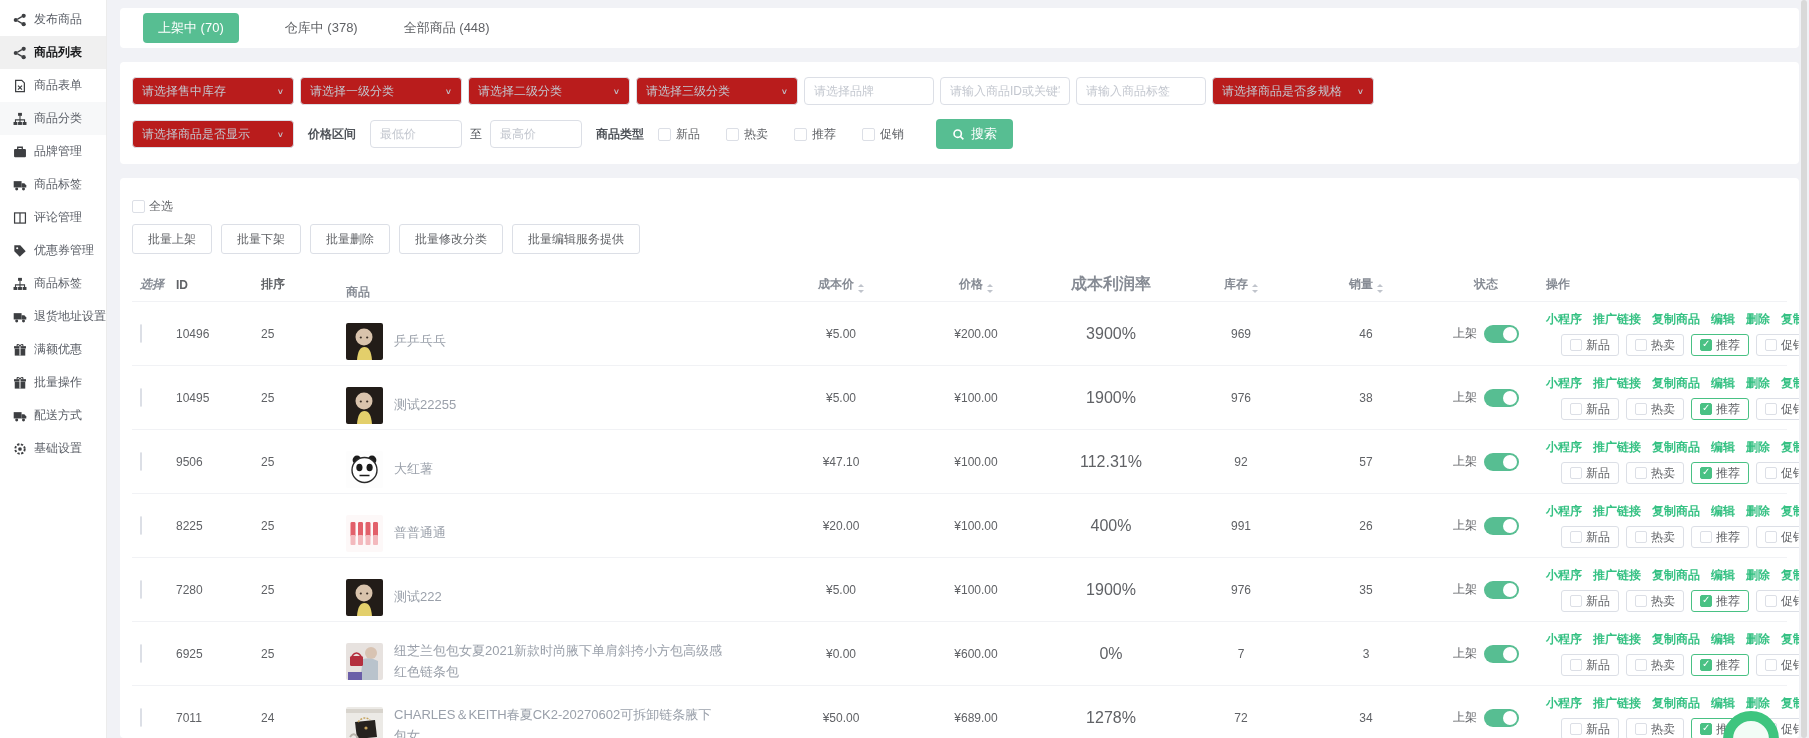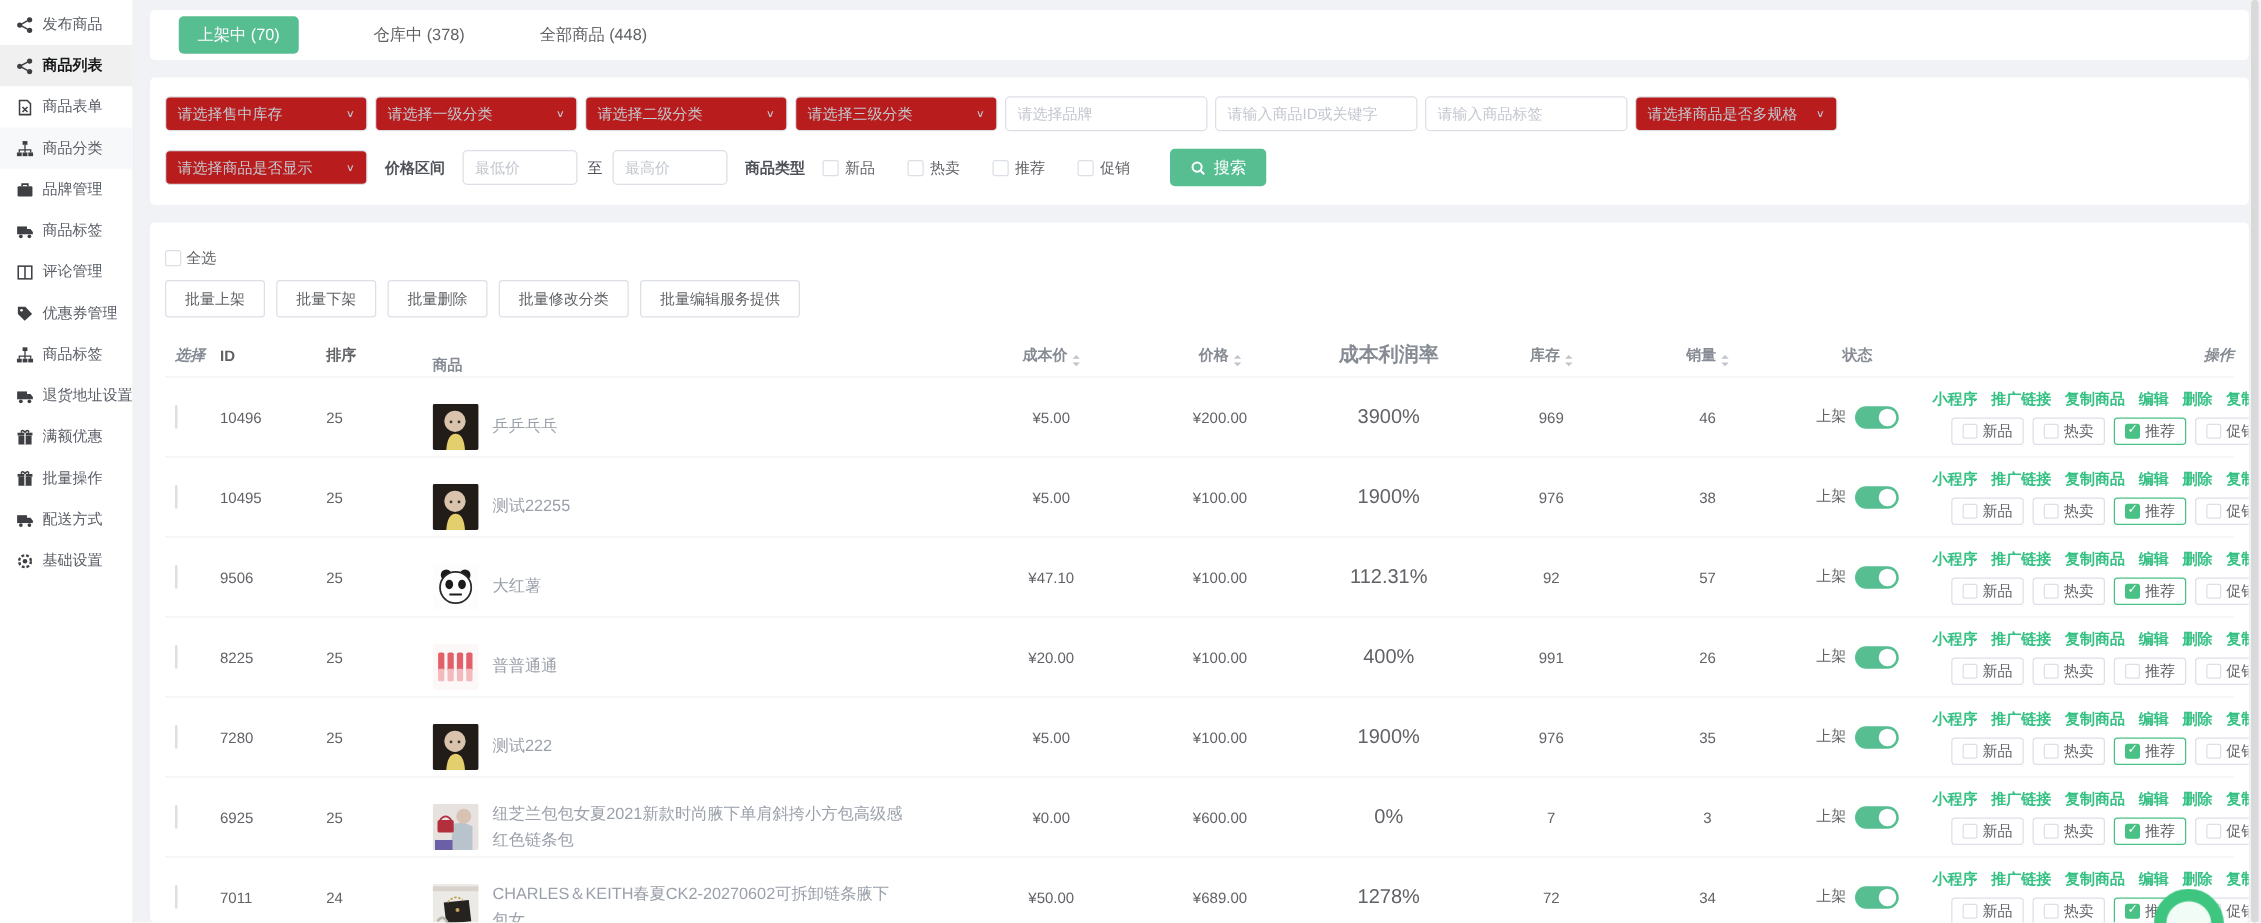--- a/index.html
+++ b/index.html
@@ -13,30 +13,30 @@
   
   .sidebar { width:107px; background:#fff; border-right:1px solid #ececec; padding-top:3px; flex-shrink:0; z-index:2; }
   .side-item { height:33px; display:flex; align-items:center; padding-left:13px; gap:7px; font-size:12px; color:#5a5e66; cursor:pointer; white-space:nowrap; }
   .side-item .ico { width:14px; height:14px; display:inline-flex; color:#3d3f42; flex-shrink:0; }
   .side-item .ico svg { width:14px; height:14px; fill:currentColor; }
   .side-item.active { background:#f0f0f0; font-weight:bold; color:#17181a; }
   .side-item.subtle { background:#f7f8f9; }
   
   .main { flex:1; padding:8px 10px 0 13px; display:flex; flex-direction:column; gap:14px; min-width:0; }
   .card { background:#fff; border-radius:4px; }
-  .tabs-card { height:40px; display:flex; align-items:center; padding-left:23px; gap:60px; flex-shrink:0; }
+  .tabs-card { height:40px; display:flex; align-items:center; padding-left:23px; gap:46px; flex-shrink:0; }
   .tab { font-size:13px; color:#606266; cursor:pointer; }
   .tab.active { background:var(--accent); color:#fff; padding:6px 15px; border-radius:4px; }
   
   .filter-card { padding:15px 12px; display:flex; flex-direction:column; gap:14px; flex-shrink:0; }
   .frow { display:flex; align-items:center; gap:6px; }
   .fselect { width:162px; height:28px; border:1px solid #dcdfe6; border-radius:4px; display:flex; align-items:center; justify-content:space-between; padding:0 9px; background:#b91c1c; cursor:pointer; flex-shrink:0;}
   .fselect .ph { color:#c3c7cf; font-size:12px; white-space:nowrap; overflow:hidden; }
   .chev { color:#c0c4cc; font-size:10px; transform:scaleY(.8); }
-  .finput { width:162px; height:28px; border:1px solid #dcdfe6; border-radius:4px; padding:0 9px; font-size:12px; color:#606266; outline:none; flex-shrink:0; font-family:inherit;}
+  .finput { width:130px; height:28px; border:1px solid #dcdfe6; border-radius:4px; padding:0 9px; font-size:12px; color:#606266; outline:none; flex-shrink:0; font-family:inherit;}
   .finput::placeholder { color:#c3c7cf; }
   .finput.small { width:92px; }
   .flabel { font-size:12px; color:#4f5359; font-weight:bold; margin:0 8px; white-space:nowrap; }
   .flabel.to { font-weight:normal; margin:0 2px; }
   .fcheck { display:flex; align-items:center; gap:5px; font-size:12px; color:#606266; margin-right:26px; cursor:pointer; }
   .cb { width:13px; height:13px; border:1px solid #dcdfe6; border-radius:2px; background:#fff; flex-shrink:0; }
   .search-btn { background:var(--accent); color:#fff; height:30px; padding:1px 16px; border:none; border-radius:4px; display:flex; align-items:center; gap:6px; font-size:13px; cursor:pointer; font-family:inherit; }
   .search-btn svg { width:13px; height:13px; stroke:#fff; fill:none; stroke-width:2; }
   
   .table-card { flex:1; padding:12px 12px 0; display:flex; flex-direction:column; overflow:hidden; }
@@ -350,21 +350,21 @@
         <div class="c c-sales"><span class="hdr-cell">
             <span>销量</span>
             <span class="caret">
               <i class="up"></i>
               <i class="dn"></i>
             </span>
           </span></div>
         <div class="c c-status" style="justify-content: center;">
           <span>状态</span>
         </div>
-        <div class="c c-ops" style="align-items: flex-end; padding: 0px; font-style: italic;">
+        <div class="c c-ops" style="align-items: flex-start; padding: 0px;">
           <span>操作</span>
         </div>
       </div>
     <div id="tbody">
         <div class="trow">
           <div class="c c-select"><span class="cb"></span></div>
           <div class="c c-id">10496</div>
           <div class="c c-sort">25</div>
           <div class="c c-product">
             <span class="thumb">

